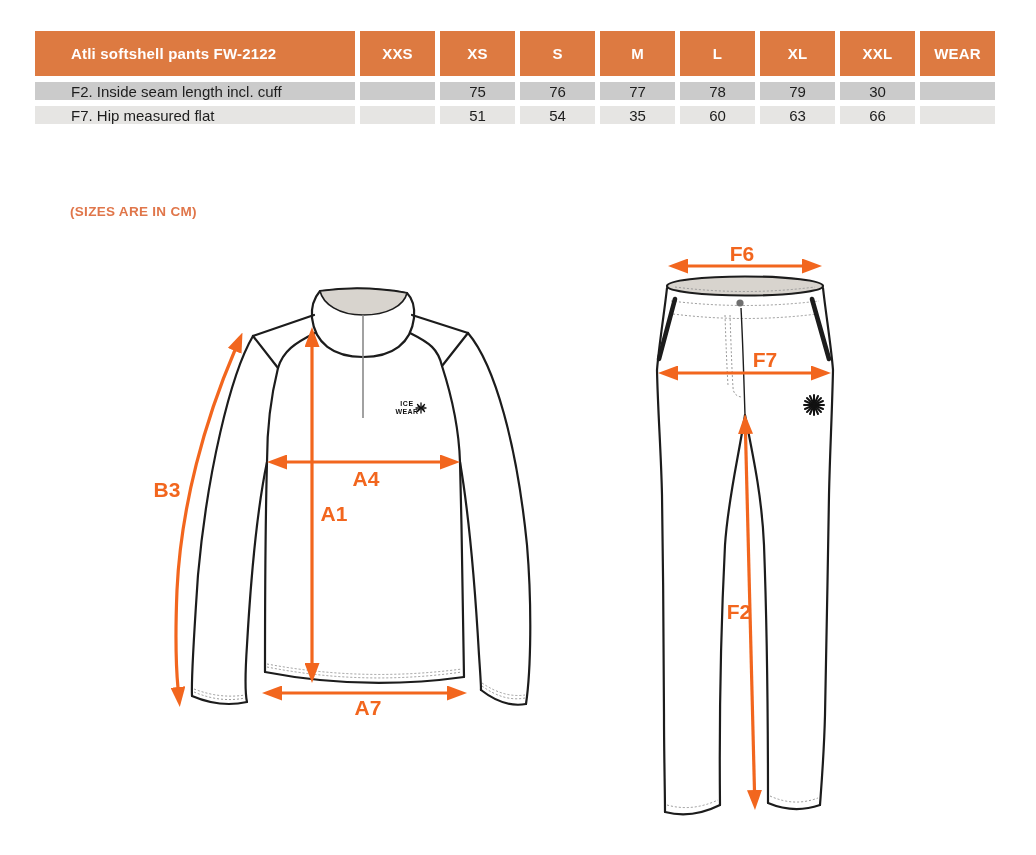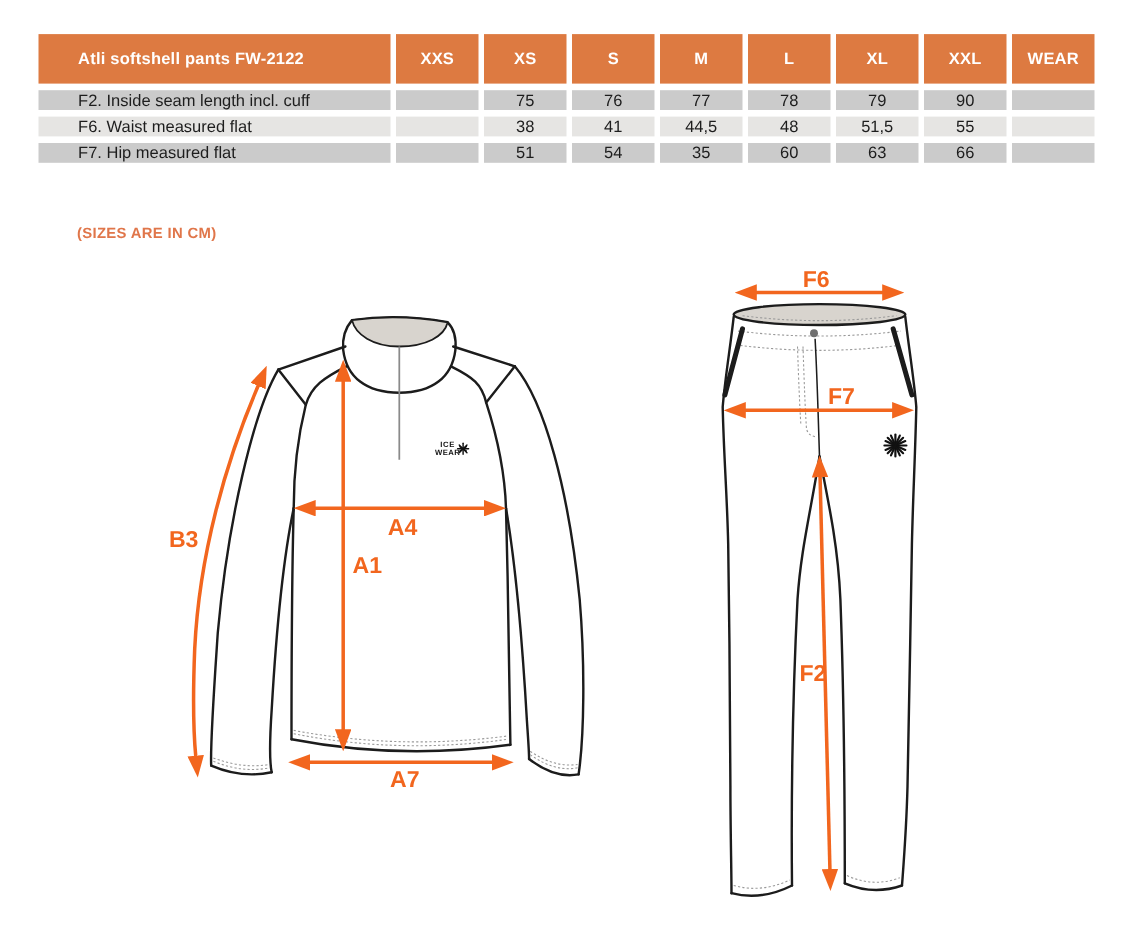--- a/index.html
+++ b/index.html
@@ -80,32 +80,21 @@
     </thead>
     <tbody>
       <tr>
         <td class="r-label">F2. Inside seam length incl. cuff</td>
         <td></td>
         <td>75</td>
         <td>76</td>
         <td>77</td>
         <td>78</td>
         <td>79</td>
-        <td>90</td>
-        <td></td>
-      </tr>
-      <tr>
-        <td class="r-label">F6. Waist measured flat</td>
-        <td></td>
-        <td>38</td>
-        <td>41</td>
-        <td>44,5</td>
-        <td>48</td>
-        <td>51,5</td>
-        <td>55</td>
+        <td>30</td>
         <td></td>
       </tr>
       <tr>
         <td class="r-label">F7. Hip measured flat</td>
         <td></td>
         <td>51</td>
         <td>54</td>
         <td>35</td>
         <td>60</td>
         <td>63</td>

